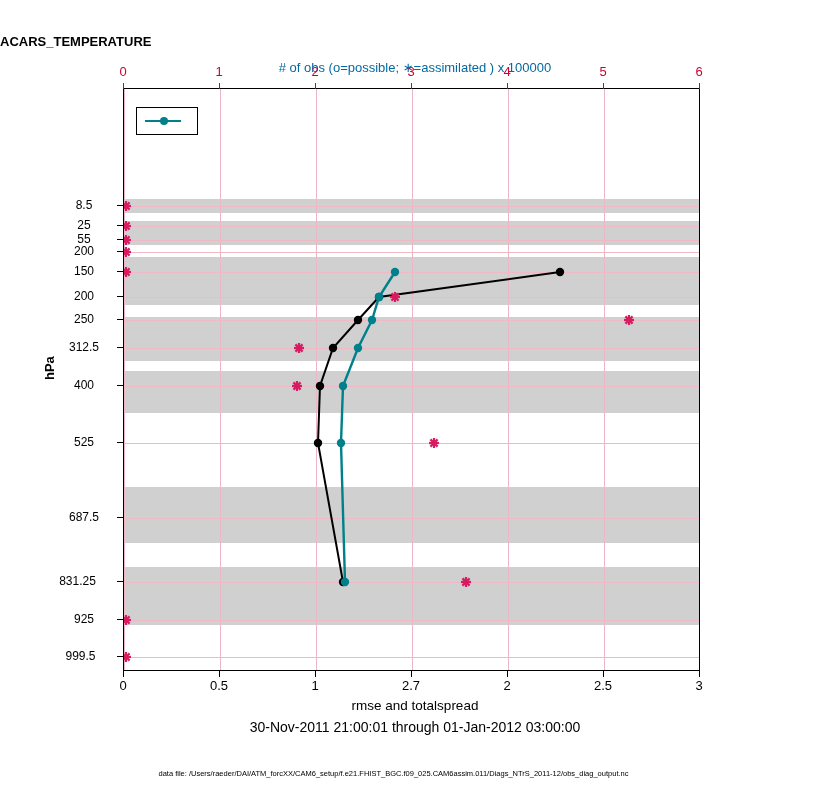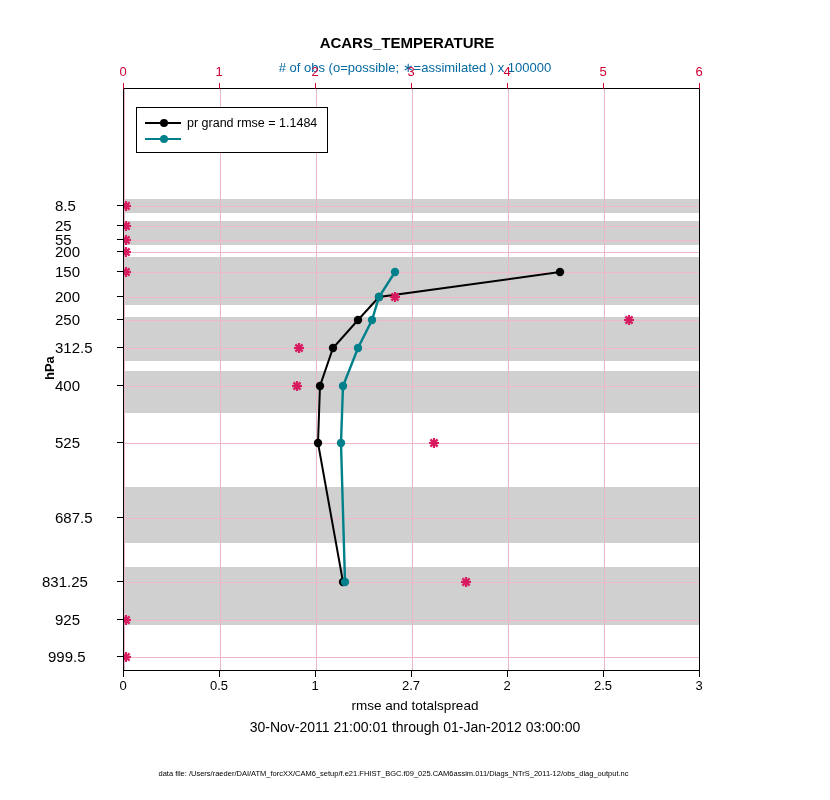--- a/index.html
+++ b/index.html
@@ -27,22 +27,21 @@
     width: 830px;
     text-align: center;
     font-size: 14.5px;
     font-weight: bold;
   }
   .title2 {
     position: absolute;
     top: 34px;
     left: 0;
     width: 814px;
-    text-align: center;
-    font-size: 15px;
+    font-size: 13px;
     font-weight: bold;
   }
   .toptitle {
     position: absolute;
     top: 60px;
     left: 0;
     width: 830px;
     text-align: center;
     font-size: 13px;
     color: #0369a1;
@@ -96,22 +95,22 @@
   }
   .tick-top {
     position: absolute;
     font-size: 13px;
     text-align: center;
     transform: translateX(-50%);
     color: #cc0033;
   }
   .tick-left {
     position: absolute;
-    font-size: 15px;
-    text-align: left;
+    font-size: 12px;
+    text-align: center;
     transform: translateY(-50%);
     color: #000;
   }
   .tickmark-b {
     position: absolute;
     width: 1px;
     height: 6px;
     background: #000;
   }
   .tickmark-t {
@@ -345,27 +344,20 @@
             <line x1="0" y1="-5" x2="0" y2="5"></line>
             <line x1="-3.6" y1="-3.6" x2="3.6" y2="3.6"></line>
             <line x1="-3.6" y1="3.6" x2="3.6" y2="-3.6"></line>
           </g>
       </g>
     </svg>
 
     <div class="legend">
       <div class="legend-row">
         <span class="legend-key">
-          <span class="ln" style="background:#000000;"></span>
-          <span class="dot" style="background:#000000;"></span>
-        </span>
-        <span>pr grand rmse = 1.1484</span>
-      </div>
-      <div class="legend-row">
-        <span class="legend-key">
           <span class="ln" style="background:#00808a;"></span>
           <span class="dot" style="background:#00808a;"></span>
         </span>
       </div>
     </div>
   </div>
 
   <div class="tickmark-b" style="left:123px;top:671px;"></div>
   <div class="tickmark-b" style="left:219px;top:671px;"></div>
   <div class="tickmark-b" style="left:315px;top:671px;"></div>

